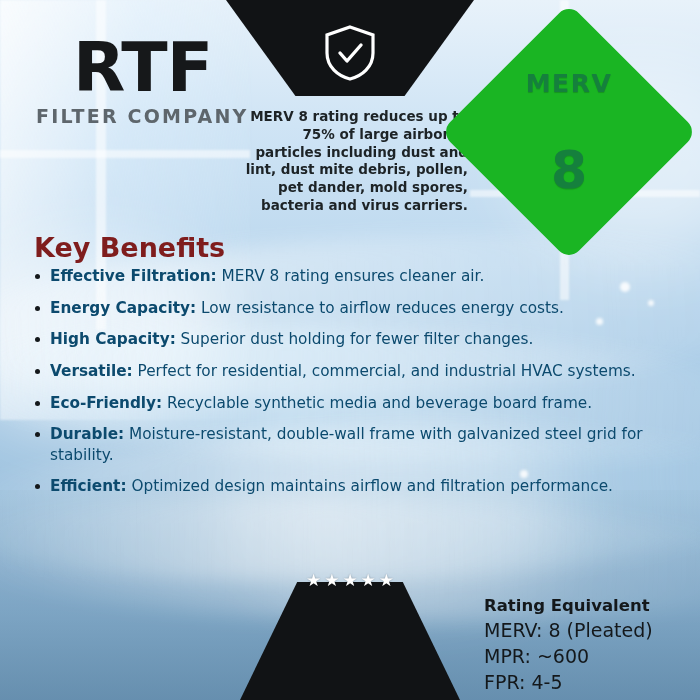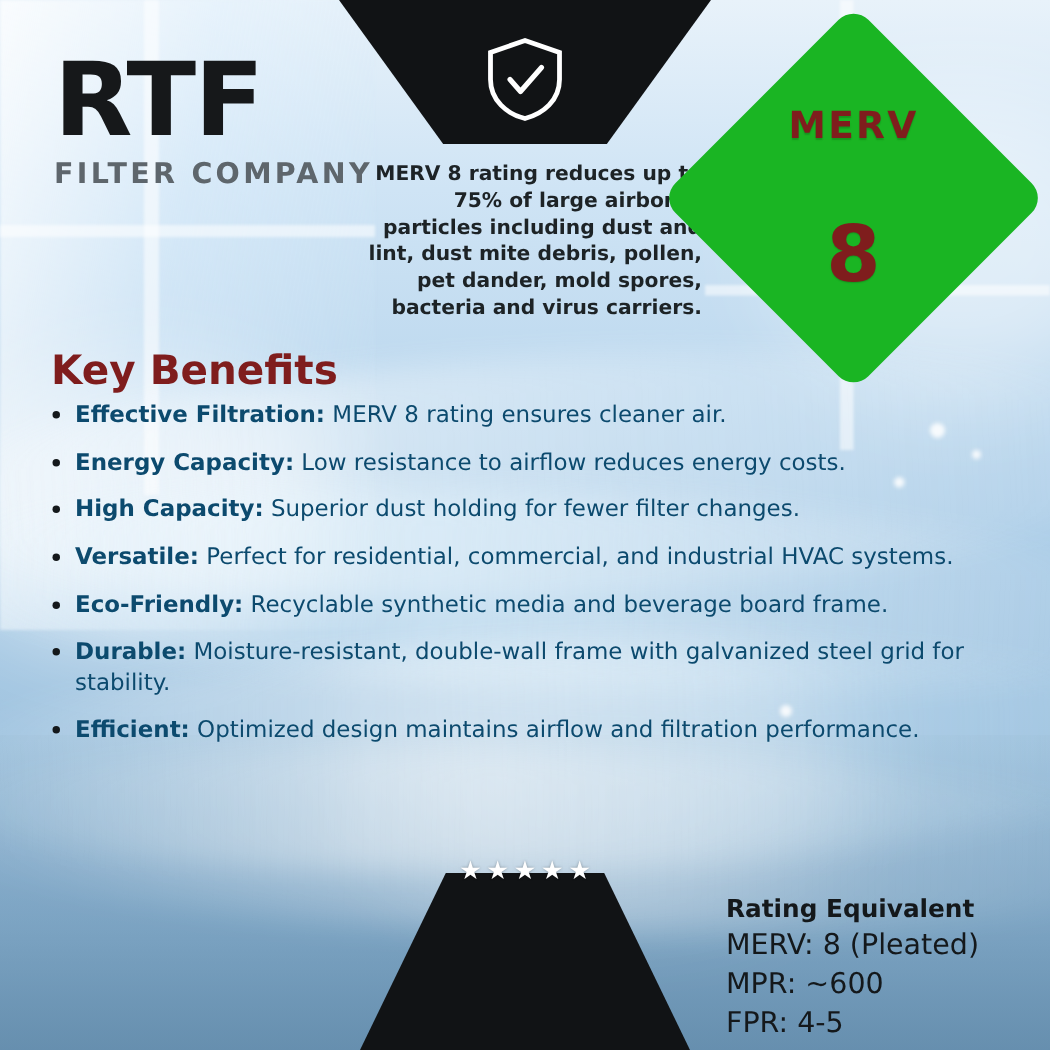--- a/index.html
+++ b/index.html
@@ -80,20 +80,21 @@
     position: absolute; left: 36px; top: 36px;
     line-height: 1;
   }
   .logo-main {
     font-family: "DejaVu Sans", sans-serif;
     font-weight: bold;
     font-size: 68px;
     letter-spacing: -1px;
     color: #16181a;
     line-height: 0.95;
+    margin-left: 37px;
   }
   .logo-sub {
     font-family: "DejaVu Sans", sans-serif;
     font-weight: bold;
     font-size: 19px;
     letter-spacing: 2.2px;
     color: #5e666c;
     margin-top: 6px;
   }
 
@@ -126,21 +127,21 @@
     border-radius: 14px;
   }
   .merv-badge-inner {
     position: absolute;
     left: 478px; top: 41px;
     width: 182px; height: 182px;
     display: flex;
     flex-direction: column;
     align-items: center;
     justify-content: center;
-    color: #7f1d1d;
+    color: #15803d;
     text-shadow: 0 1px 1px rgba(0,0,0,0.18);
     gap: 44px;
   }
   .merv-badge-label {
     font-family: "DejaVu Sans", sans-serif;
     font-weight: bold;
     font-size: 25px;
     letter-spacing: 1.5px;
     margin-bottom: 2px;
   }

